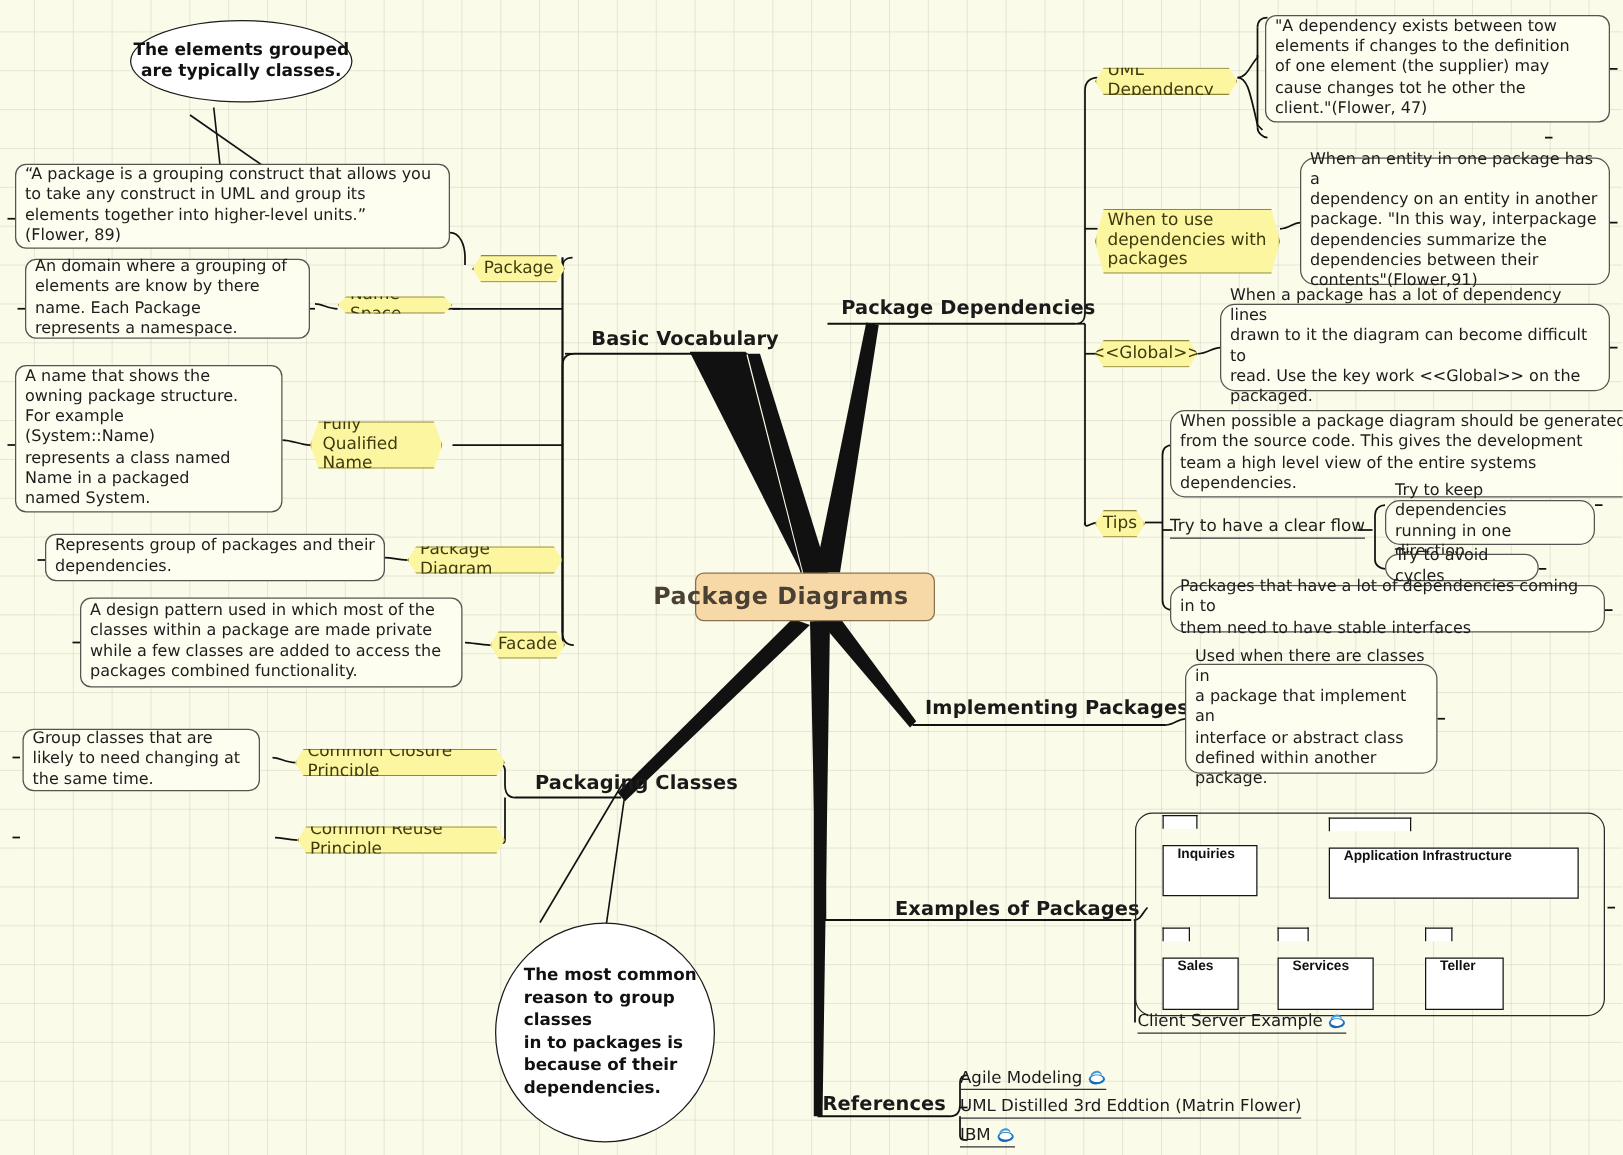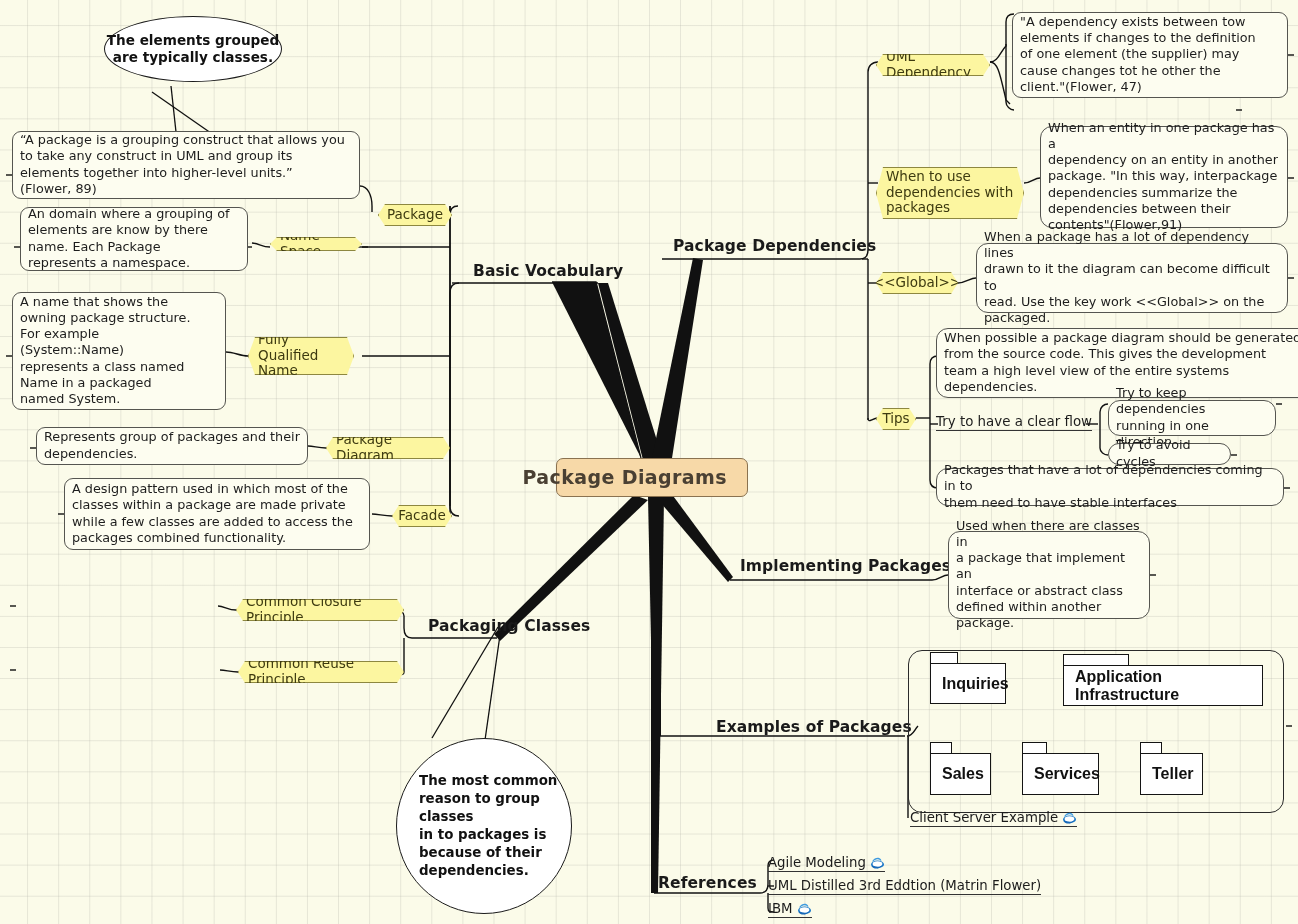--- a/index.html
+++ b/index.html
@@ -130,26 +130,27 @@
     height: 11px;
     border: 1.3px solid #141414;
     border-bottom: none;
     background: #ffffff;
     box-sizing: border-box;
   }
   .pkg .body {
     border: 1.3px solid #141414;
     background: #ffffff;
     box-sizing: border-box;
-    display: flex; align-items: center;
+    display: flex; 
     font-weight: bold;
-    font-size: 16px;
+    font-size: 11px;
     color: #111;
     padding-left: 11px;
     font-family: "Liberation Sans", sans-serif;
+    margin-top: 13px;
   }
   .pkg-caption {
     position: absolute;
     font-size: 13.3px;
     color: #1b1b1b;
     white-space: nowrap;
     border-bottom: 1px solid #333;
     padding-bottom: 1px;
   }
 
@@ -507,20 +508,25 @@
           <ellipse cx="8" cy="9.2" rx="5.6" ry="3.2" fill="#ffffff"></ellipse>
           <path d="M1.2 11.6 C3 14.4 7 15 10 13.6 C12.6 12.4 14.6 10 15.2 7.6 C14 10.6 10.6 12.8 7.4 12.4 C4.6 12 2.4 10.4 1.2 11.6 Z" fill="#1868b8"></path>
           <path d="M2.4 5.2 C4 2.6 7.4 1.2 10 2.2 C12 3 12.8 4.8 12.2 6.6 C11.6 4.6 9.6 3.4 7.4 3.8 C5.4 4.2 3.6 5.6 2.4 7.2 Z" fill="#3d9ae0"></path>
         </svg></span>
   </div>
 
   <div class="node branch-label" style="left:428px; top:617px;">
     <span>Packaging Classes</span>
   </div>
 
+  <div class="node note rounded" style="left:18px; top:583px; width:190px; height:50px; display:flex; align-items:center;">
+    <span>Group classes that are
+likely to need changing at
+the same time.</span>
+  </div>
 
   <div class="node hex" style="left:236px; top:599px; width:168px; height:22px; display:flex; align-items:center; justify-content:center;">
     <span>Common Closure Principle</span>
   </div>
 
 
   <div class="node hex" style="left:238px; top:661px; width:166px; height:22px; display:flex; align-items:center; justify-content:center;">
     <span>Common Reuse Principle</span>
   </div>
 

